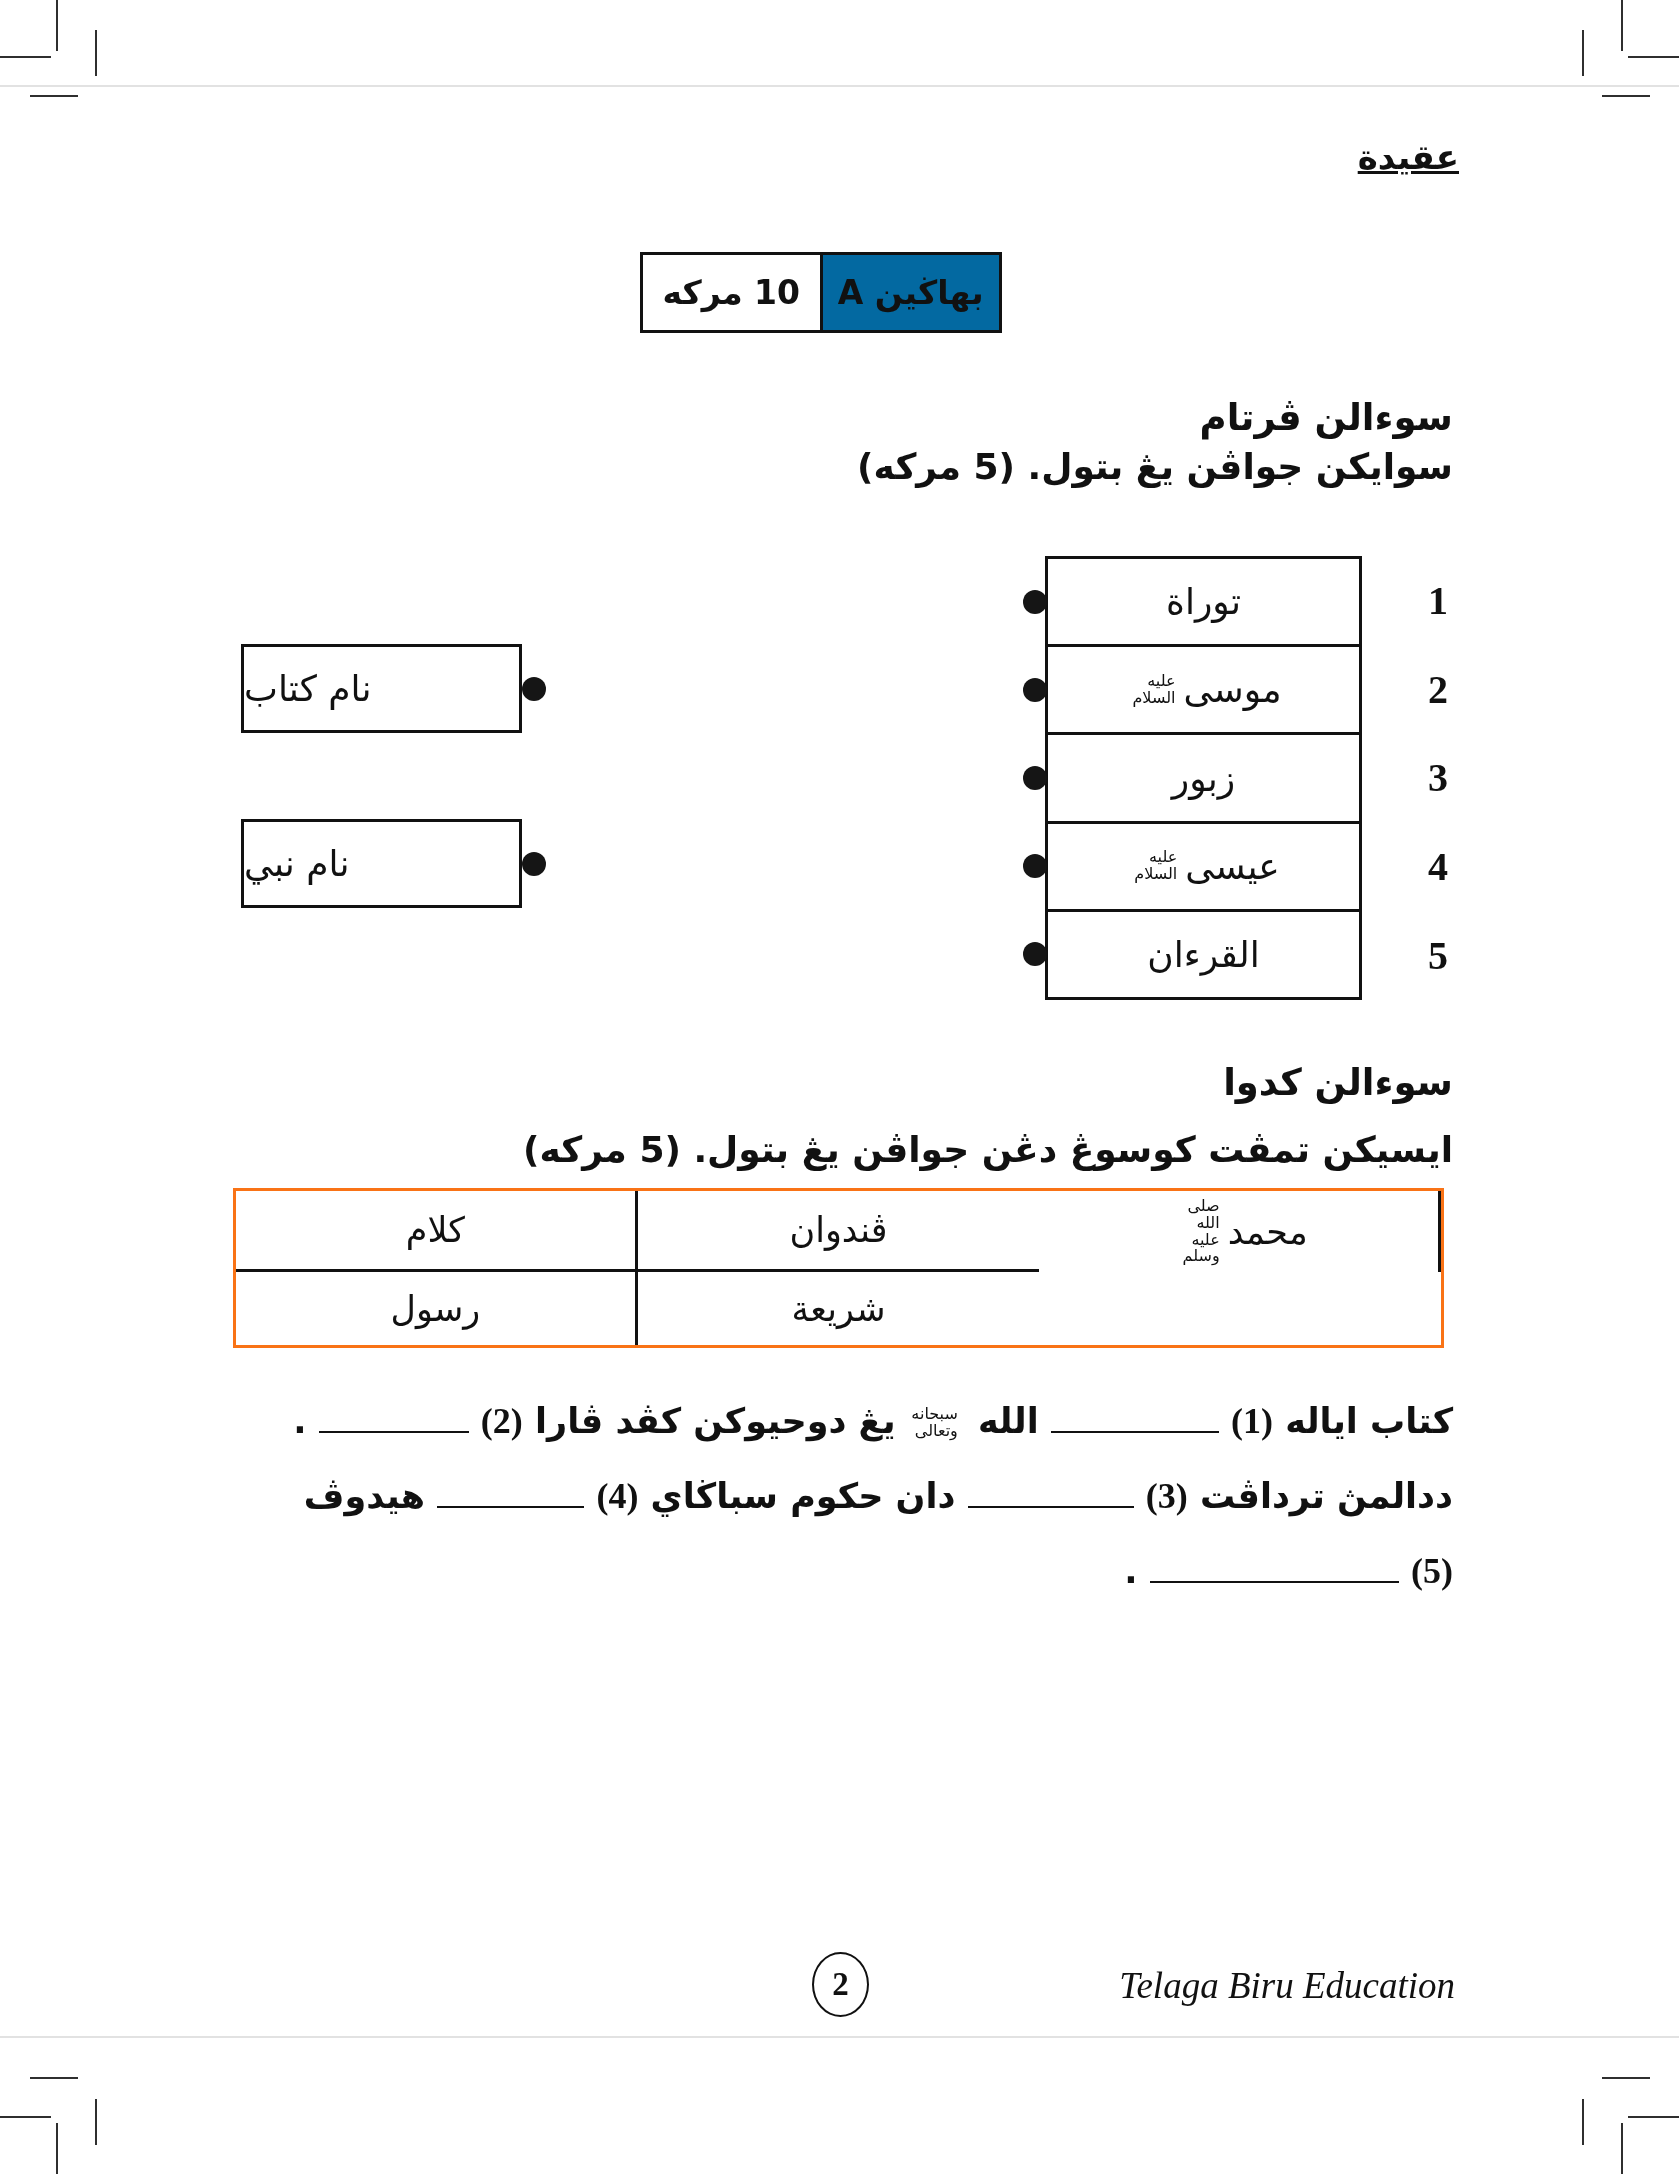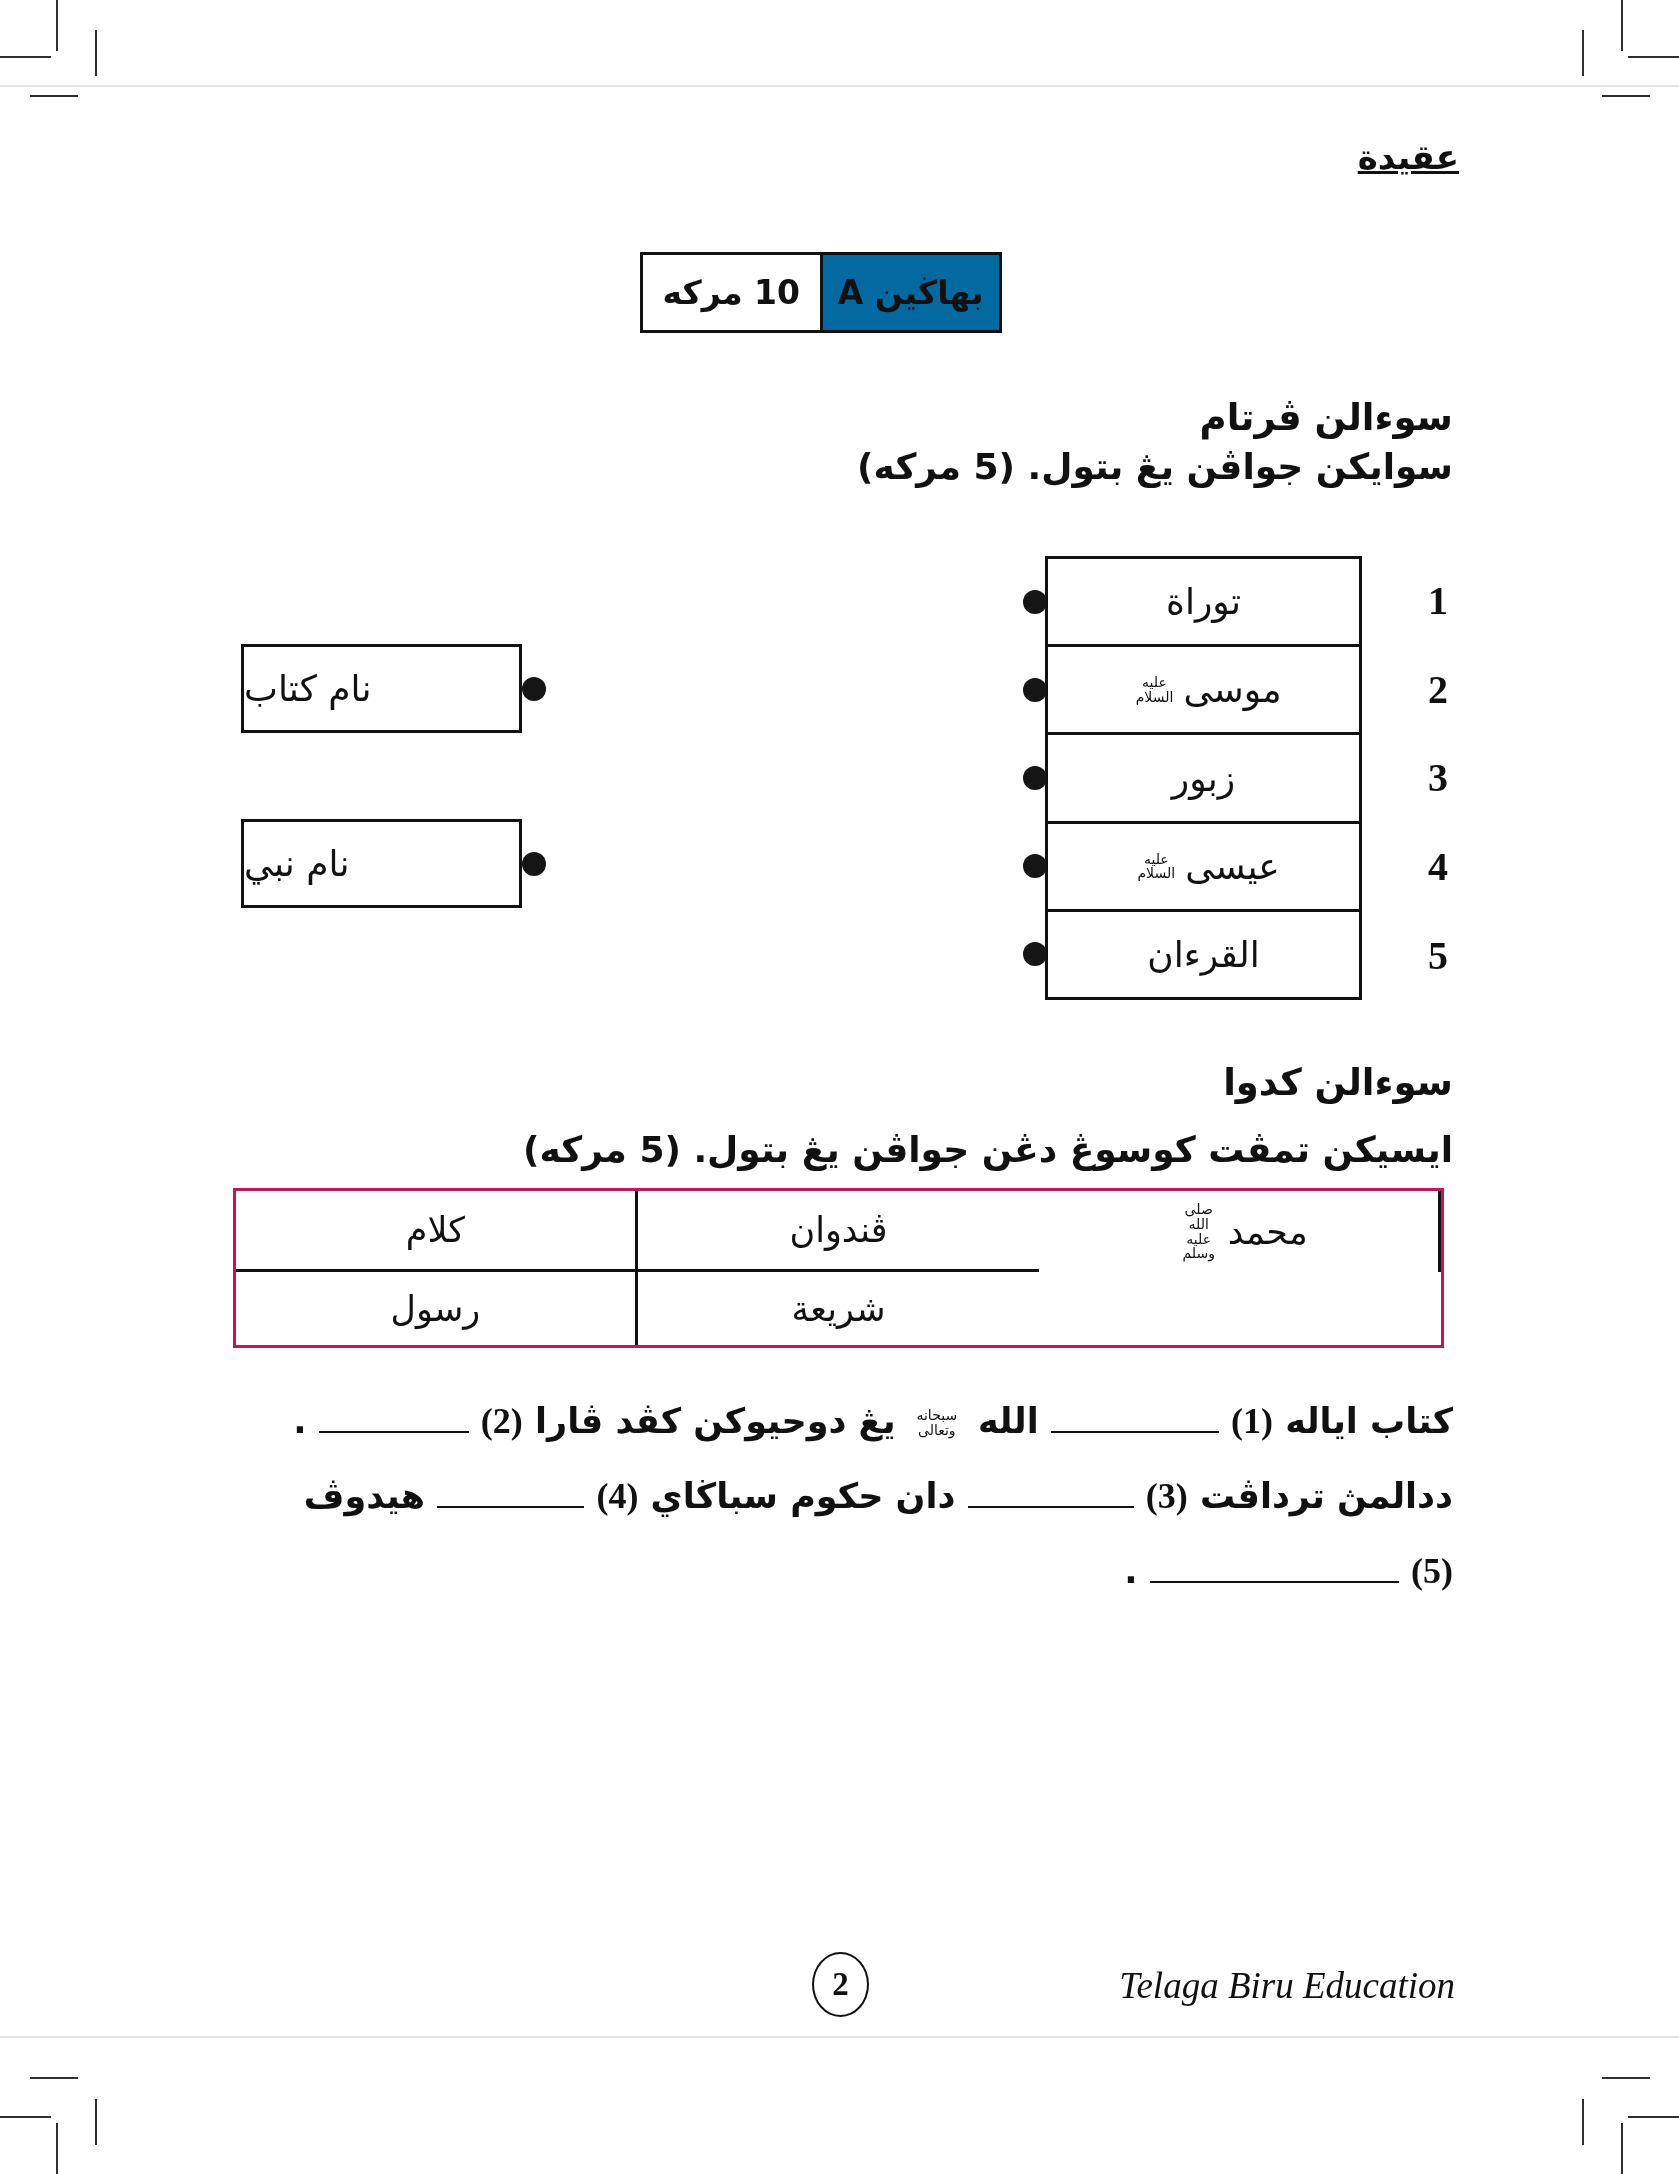--- a/index.html
+++ b/index.html
@@ -50,29 +50,29 @@
 
   
   .ansbox { width:281px; height:89px; left:241px; border:3px solid #111;
     box-sizing:border-box; display:flex; align-items:center; justify-content:flex-end;
     font-size:36px; }
   .ansbox .dot { right:-27px; top:50%; transform:translateY(-50%); }
   .ansbox.b1 { top:644px; }
   .ansbox.b2 { top:819px; }
 
   
-  .hon { display:inline-block; width:42px; font-size:14px; line-height:1.05;
-    text-align:center; vertical-align:middle; margin:12px 8px; font-weight:normal;
+  .hon { display:inline-block; width:42px; font-size:16px; line-height:1.05;
+    vertical-align:middle; margin:12px 8px; font-weight:normal;
     white-space:normal; }
   .hon:empty { display:none; }
 
   
   .wtable {
     left:233px; top:1188px; width:1211px; height:160px;
-    border:3px solid #be185d; box-sizing:border-box;
+    border:3px solid #f97316; box-sizing:border-box;
     display:grid; grid-template-columns:1fr 1fr 1fr; grid-template-rows:81px 1fr;
   }
   .wcell { display:flex; align-items:center; justify-content:center;
     direction:rtl; font-size:35px; box-sizing:border-box; }
   .wcell.cdiv { border-right:3px solid #111; }
   .wcell.hrow { border-bottom:3px solid #111; }
 
   
   .cloze { right:226px; top:1394px; width:1247px; direction:rtl; text-align:right; }
   .cloze .line { height:75px; font-size:35px; font-weight:bold; white-space:nowrap; }

